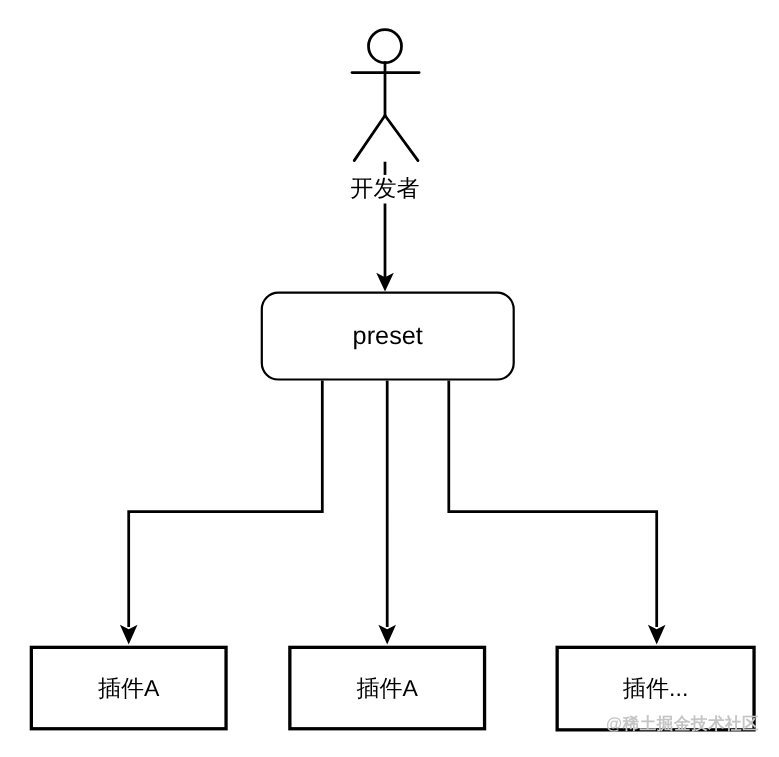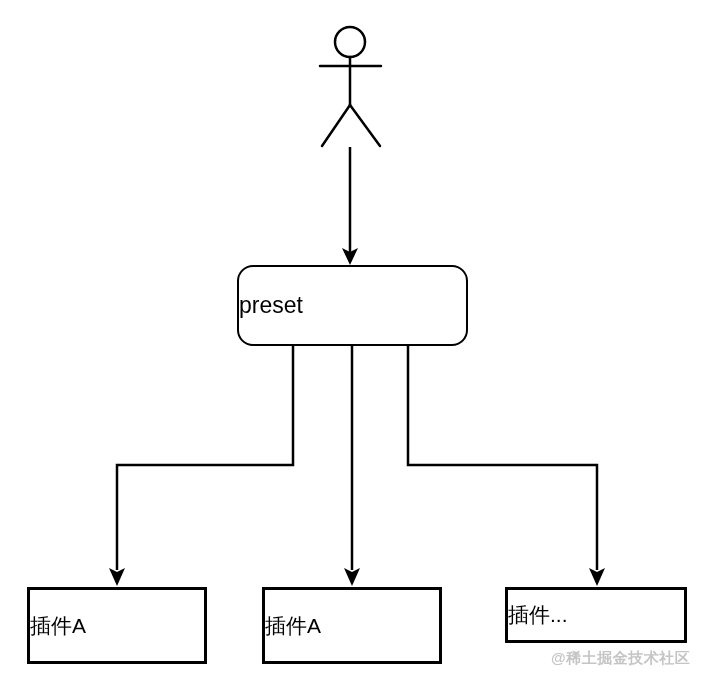--- a/index.html
+++ b/index.html
@@ -19,41 +19,41 @@
     position: absolute;
     left: 0;
     top: 0;
     z-index: 1;
   }
   .node {
     position: absolute;
     box-sizing: border-box;
     display: flex;
     align-items: center;
-    justify-content: flex-start;
+    justify-content: center;
     background: #ffffff;
     color: #000000;
     z-index: 2;
   }
   .preset-box {
     left: 237px;
     top: 265px;
     width: 231px;
     height: 81px;
     border: 2.5px solid #000000;
     border-radius: 16px;
     font-size: 23px;
   }
   .plugin-box {
     border: 3px solid #000000;
     font-size: 21px;
   }
   .plugin-1 { left: 27px;  top: 587px; width: 180px; height: 77px; }
   .plugin-2 { left: 262px; top: 587px; width: 180px; height: 77px; }
-  .plugin-3 { left: 505px; top: 587px; width: 182px; height: 56px; }
+  .plugin-3 { left: 505px; top: 587px; width: 182px; height: 78px; }
   .actor-label {
     position: absolute;
     left: 306px;
     top: 159px;
     width: 88px;
     text-align: center;
     font-size: 21px;
     line-height: 26px;
     color: #000000;
     background: #ffffff;
@@ -100,20 +100,21 @@
       <line x1="352" y1="346" x2="352" y2="570" stroke="#000000" stroke-width="2.5"></line>
       <polygon points="352,586 344,568 352,572 360,568" fill="#000000"></polygon>
     </g>
 
     <g>
       <path d="M408,346 L408,465 L597,465 L597,570" stroke="#000000" stroke-width="2.5" fill="none"></path>
       <polygon points="597,586 589,568 597,572 605,568" fill="#000000"></polygon>
     </g>
   </svg>
 
+  <div class="actor-label">开发者</div>
 
   <div class="node preset-box">
     <span>preset</span>
   </div>
 
   <div class="node plugin-box plugin-1">
     <span>插件A</span>
   </div>
 
   <div class="node plugin-box plugin-2">

